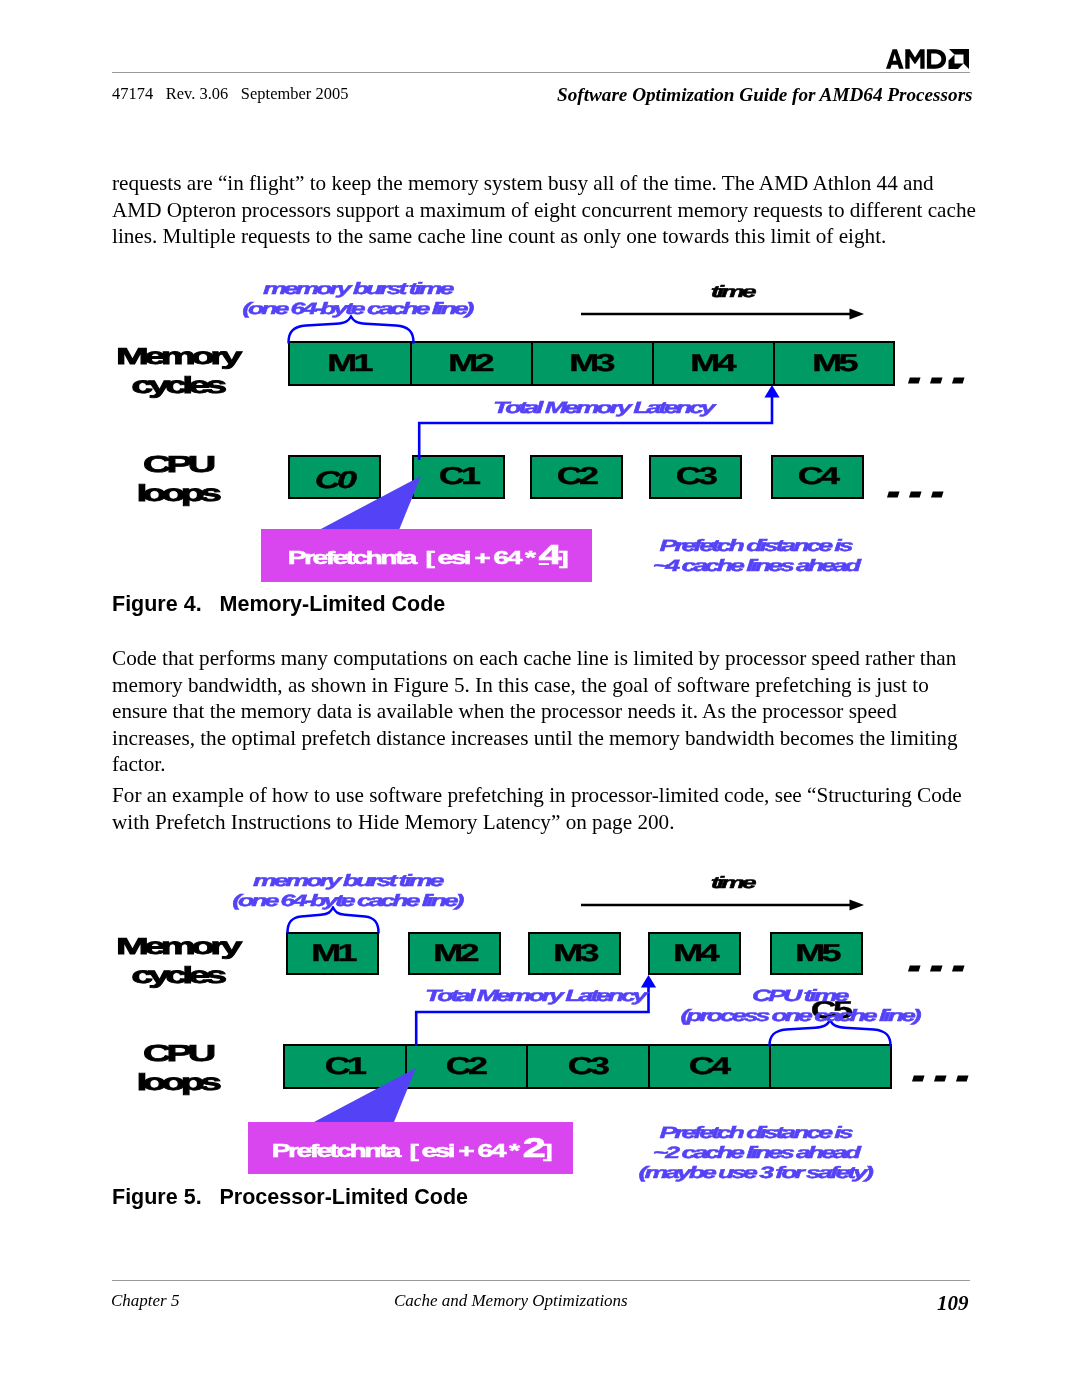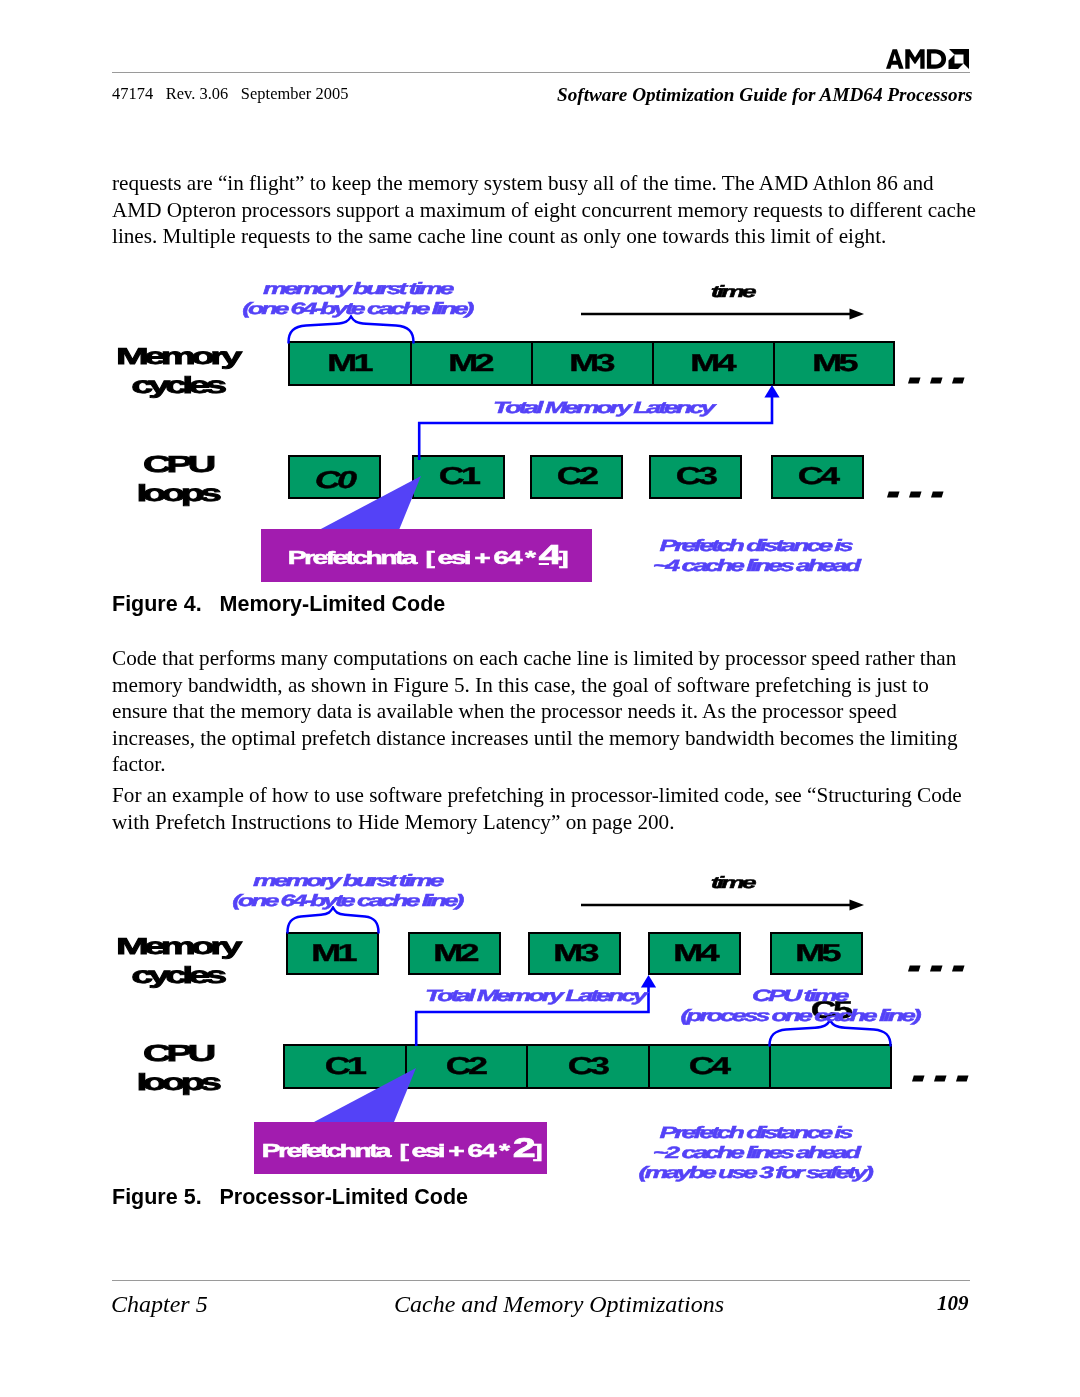--- a/index.html
+++ b/index.html
@@ -40,26 +40,26 @@
        -webkit-font-smoothing:antialiased;text-rendering:geometricPrecision;}
   .cellfs{font-size:24.5px;letter-spacing:-2.6px;-webkit-text-stroke:0.4px #000;transform:scaleX(1.47);}
   .annfs{font-size:16.5px;letter-spacing:-1.9px;-webkit-text-stroke:0.45px currentColor;transform:scaleX(1.62);}
   .calline{font-family:"Liberation Sans",sans-serif;font-weight:bold;white-space:pre;color:#fff;
            display:inline-block;transform-origin:center center;transform:scaleX(1.53);line-height:1;}
   .calfs{font-size:18.5px;letter-spacing:-1.7px;-webkit-text-stroke:0.5px #fff;}
   .calbig{font-size:27px;letter-spacing:-1.7px;-webkit-text-stroke:0.7px #fff;
           text-decoration:underline;text-decoration-thickness:2.2px;text-underline-offset:-1px;}
   .ann{position:absolute;color:#5442F7;text-align:center;line-height:20px;white-space:nowrap;transform:translateZ(0);}
   .annk{position:absolute;color:#000;white-space:nowrap;transform:translateZ(0);}
-  .callout{position:absolute;background:#a21caf;display:flex;align-items:center;justify-content:center;transform:translateZ(0);}
+  .callout{position:absolute;background:#d946ef;display:flex;align-items:center;justify-content:center;transform:translateZ(0);}
   .callout span{font-family:"Liberation Sans",sans-serif;font-weight:bold;color:#fff;white-space:pre;}
 
   
   #ftr-rule{left:112px;top:1280px;width:858px;height:1px;background:#9a9a9a;}
-  .ftr{position:absolute;top:1291px;font-size:24px;font-style:italic;white-space:nowrap;}
+  .ftr{position:absolute;top:1291px;font-size:17px;font-style:italic;white-space:nowrap;}
   #ftr-left{left:111px;}
   #ftr-center{left:394px;font-style:italic;}
   #ftr-right{left:937px;font-weight:bold;font-size:21px;}
 </style>
 </head>
 <body>
 <div class="page">
 
   <div class="abs" id="amd-logo">
     <svg viewBox="0 0 83 20" width="83" height="20" preserveAspectRatio="none">
@@ -73,21 +73,21 @@
                  C55.4 6.6 52.6 4.4 48.8 4.4 Z"></path>
         <path d="M62.5 -0.5 L83.5 -0.5 L83.5 20.5 L77.5 14.5 L77.5 5.5 L68.5 5.5 Z"></path>
         <path d="M62.5 20.5 L62.5 11.5 L68.5 5.5 L68.5 14.5 L77.5 14.5 L71.5 20.5 Z"></path>
       </g>
     </svg>
   </div>
   <div class="abs" id="hdr-rule"></div>
   <div class="abs" id="hdr-left"><span>47174</span>   <span>Rev. 3.06</span>   <span>September 2005</span></div>
   <div class="abs" id="hdr-right">Software Optimization Guide for AMD64 Processors</div>
 
-  <div class="abs para" id="para1">requests are “in flight” to keep the memory system busy all of the time. The AMD Athlon 86 and AMD Opteron processors support a maximum of eight concurrent memory requests to different cache lines. Multiple requests to the same cache line count as only one towards this limit of eight.</div>
+  <div class="abs para" id="para1">requests are “in flight” to keep the memory system busy all of the time. The AMD Athlon 44 and AMD Opteron processors support a maximum of eight concurrent memory requests to different cache lines. Multiple requests to the same cache line count as only one towards this limit of eight.</div>
   <div class="abs para" id="para2">Code that performs many computations on each cache line is limited by processor speed rather than memory bandwidth, as shown in Figure 5. In this case, the goal of software prefetching is just to ensure that the memory data is available when the processor needs it. As the processor speed increases, the optimal prefetch distance increases until the memory bandwidth becomes the limiting factor.</div>
   <div class="abs para" id="para3">For an example of how to use software prefetching in processor-limited code, see “Structuring Code with Prefetch Instructions to Hide Memory Latency” on page 200.</div>
 
   <div class="abs" id="ftr-rule"></div>
   <div class="ftr" id="ftr-left">Chapter 5</div>
   <div class="ftr" id="ftr-center">Cache and Memory Optimizations</div>
   <div class="ftr" id="ftr-right">109</div>
 
   <div class="abs" style="left:0;top:0;width:1080px;height:1397px;">
 
@@ -291,21 +291,21 @@
       <path d="M2.5 26.5 C2.5 16 8 11.5 19 10.5 L48 8.8 C57 8.3 60 6 63 1.5 C66 6 69 8.3 78 8.8 L107 10.5 C118 11.5 123.5 16 123.5 26.5" fill="none" stroke="#0000FF" stroke-width="2.5" stroke-linecap="round"></path>
     </svg>
     <div class="ann" style="left:624px;top:986px;width:350px;">
       <span class="hvi annfs">CPU time</span><br>
       <span class="hvi annfs">(process one cache line)</span>
     </div>
 
     <svg class="abs" style="left:305px;top:1066px;width:120px;height:58px;" viewBox="0 0 120 58">
       <path d="M111 2 L9 56 L89 56 Z" fill="#5442F7"></path>
     </svg>
-    <div class="callout" style="left:254px;top:1122px;width:293px;height:52px;">
+    <div class="callout" style="left:248px;top:1122px;width:325px;height:52px;">
       <span class="calline"><span class="calfs">Prefetchnta  [ esi + 64 * </span><span class="calbig">2</span><span class="calfs">]</span></span>
     </div>
 
     <div class="ann" style="left:565px;top:1123px;width:380px;">
       <span class="hvi annfs">Prefetch distance is</span><br>
       <span class="hvi annfs">~2 cache lines ahead</span><br>
       <span class="hvi annfs">(maybe use 3 for safety)</span>
     </div>
 
   </div>

